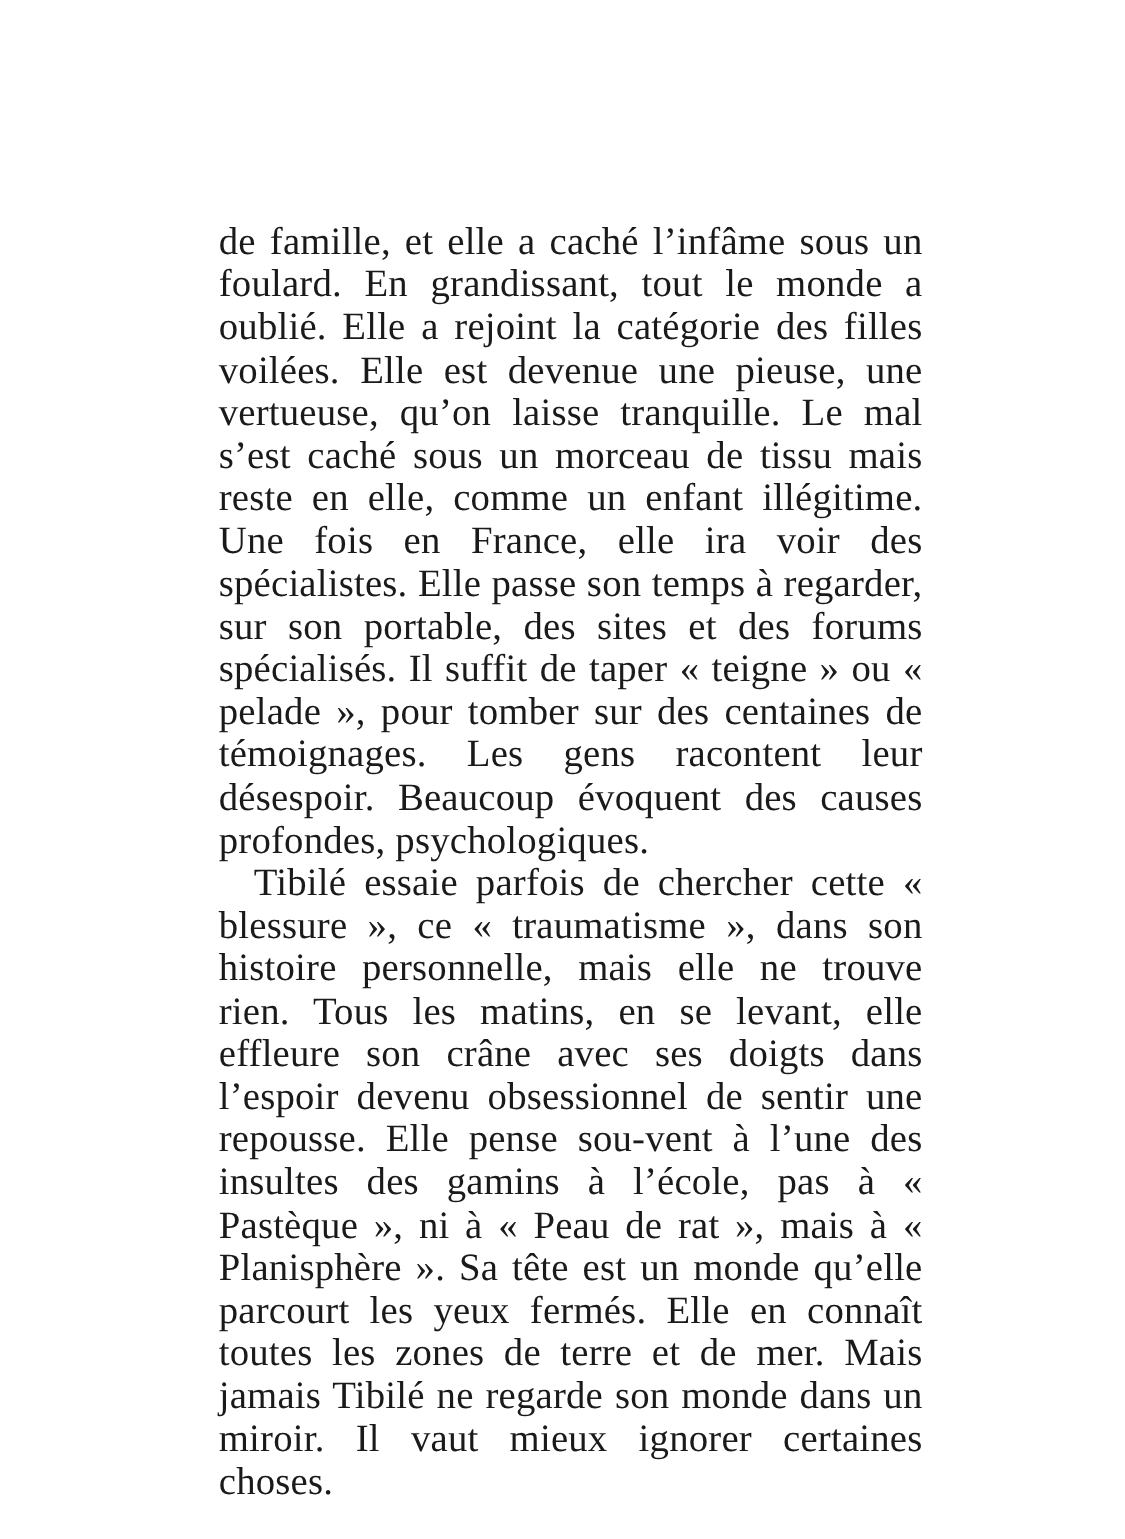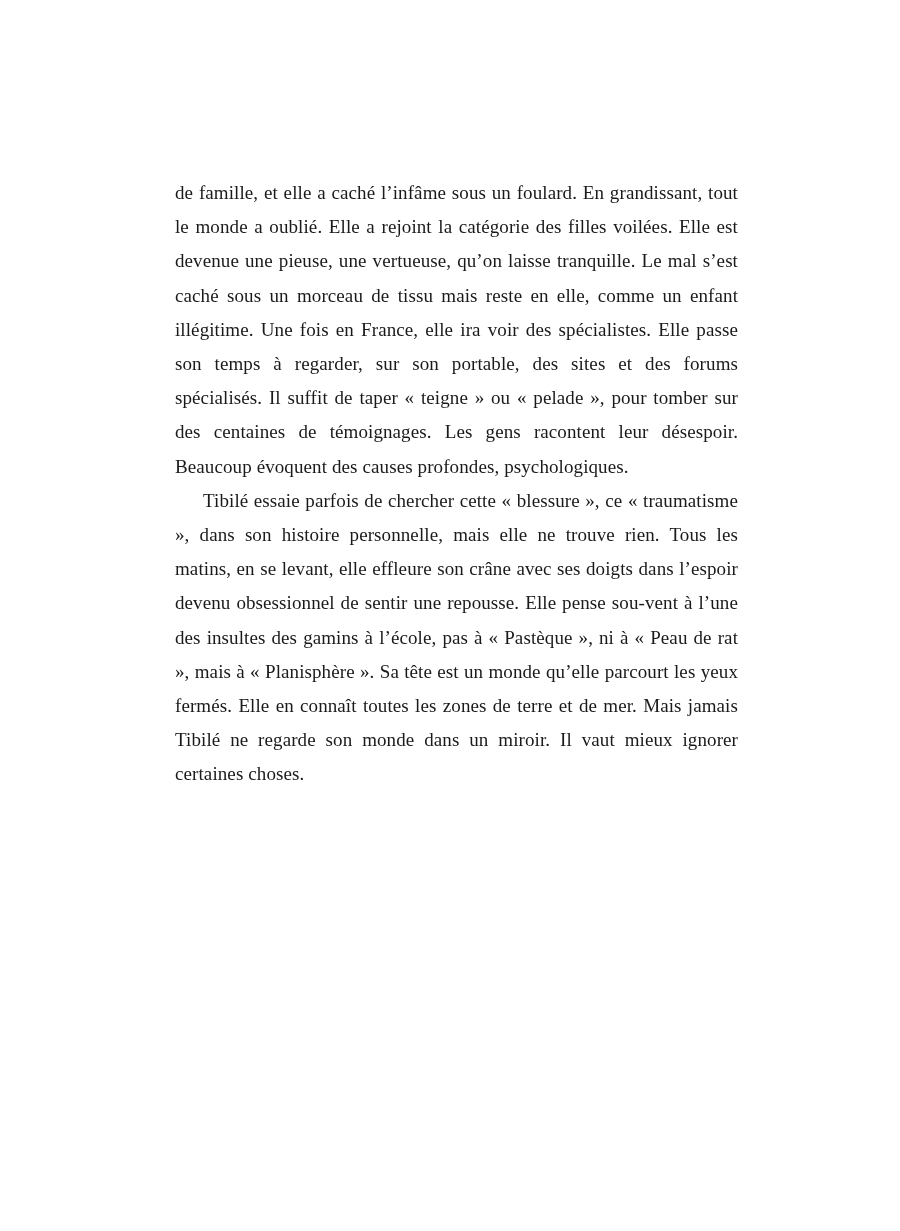--- a/index.html
+++ b/index.html
@@ -21,21 +21,21 @@
     box-sizing: border-box;
   }
   .text-block {
     position: absolute;
     left: 175px;
     top: 176px;
     width: 563px;
   }
   .para {
     margin: 0;
-    font-size: 19px;
+    font-size: 31px;
     line-height: 34.2px;
     color: #1a1a1a;
     text-align: justify;
     text-justify: inter-word;
     -webkit-hyphens: none;
     hyphens: none;
     letter-spacing: 0.005em;
     word-spacing: 0.004em;
   }
   .para + .para {

